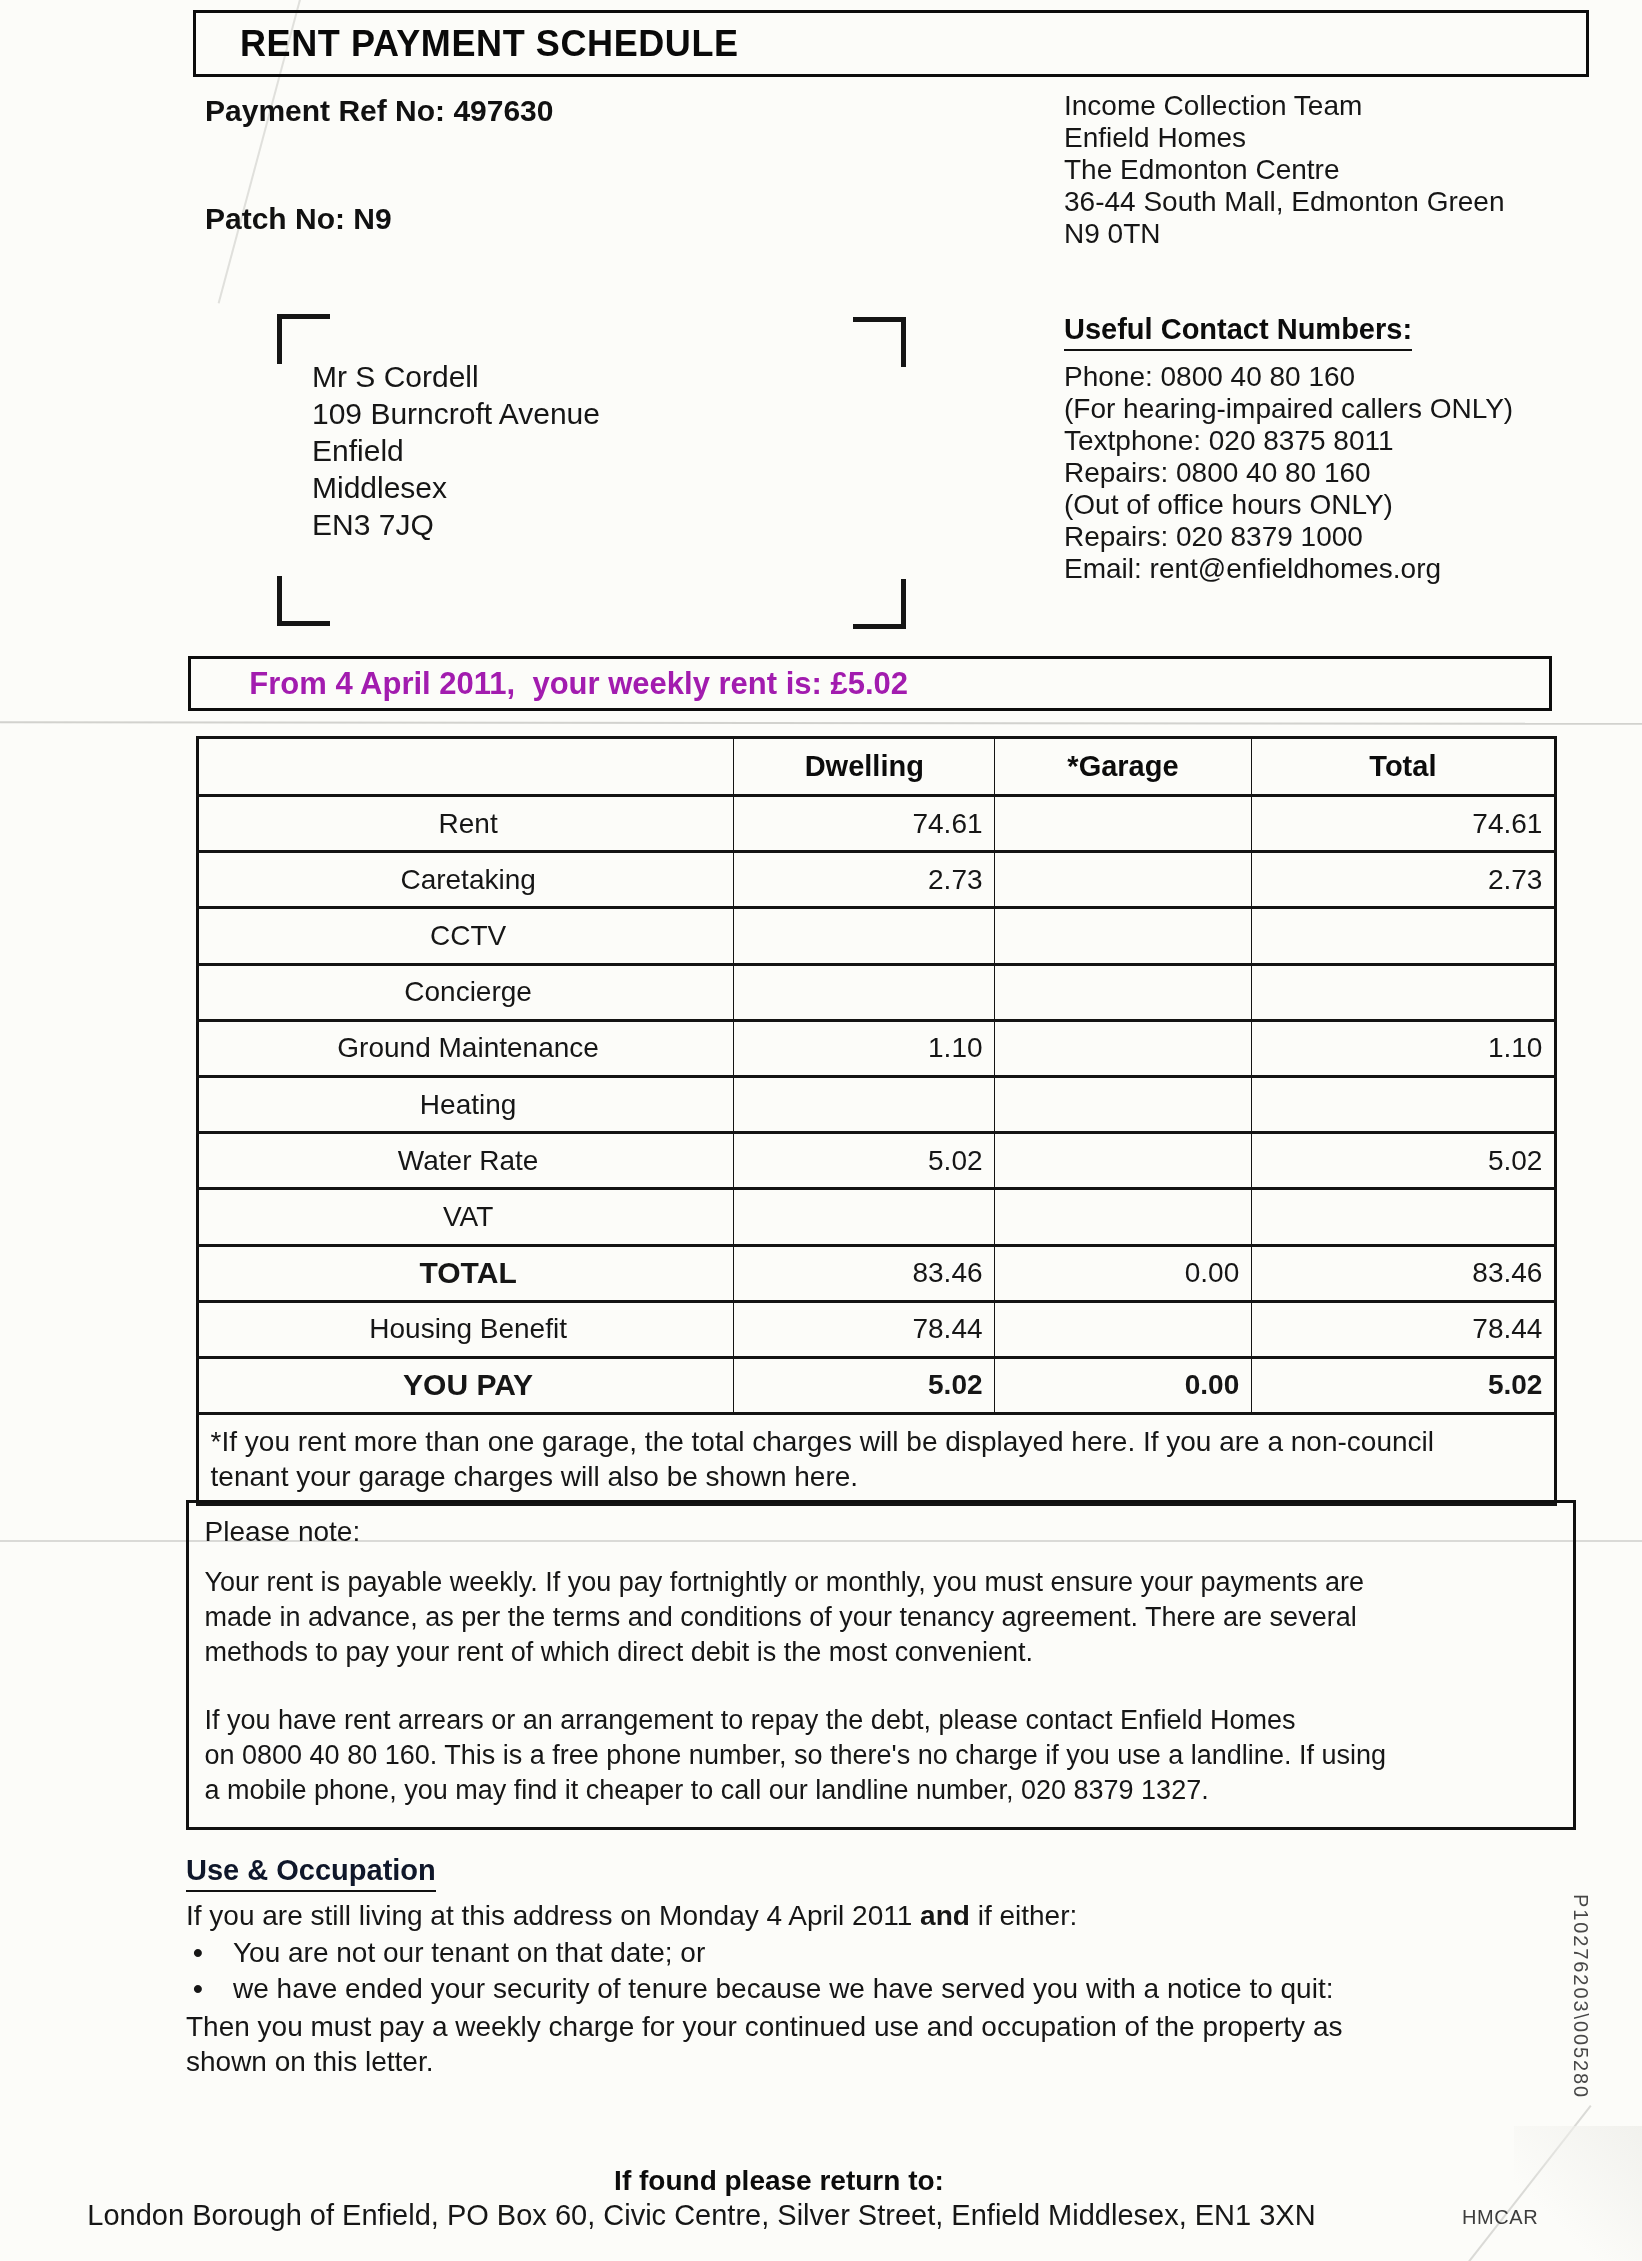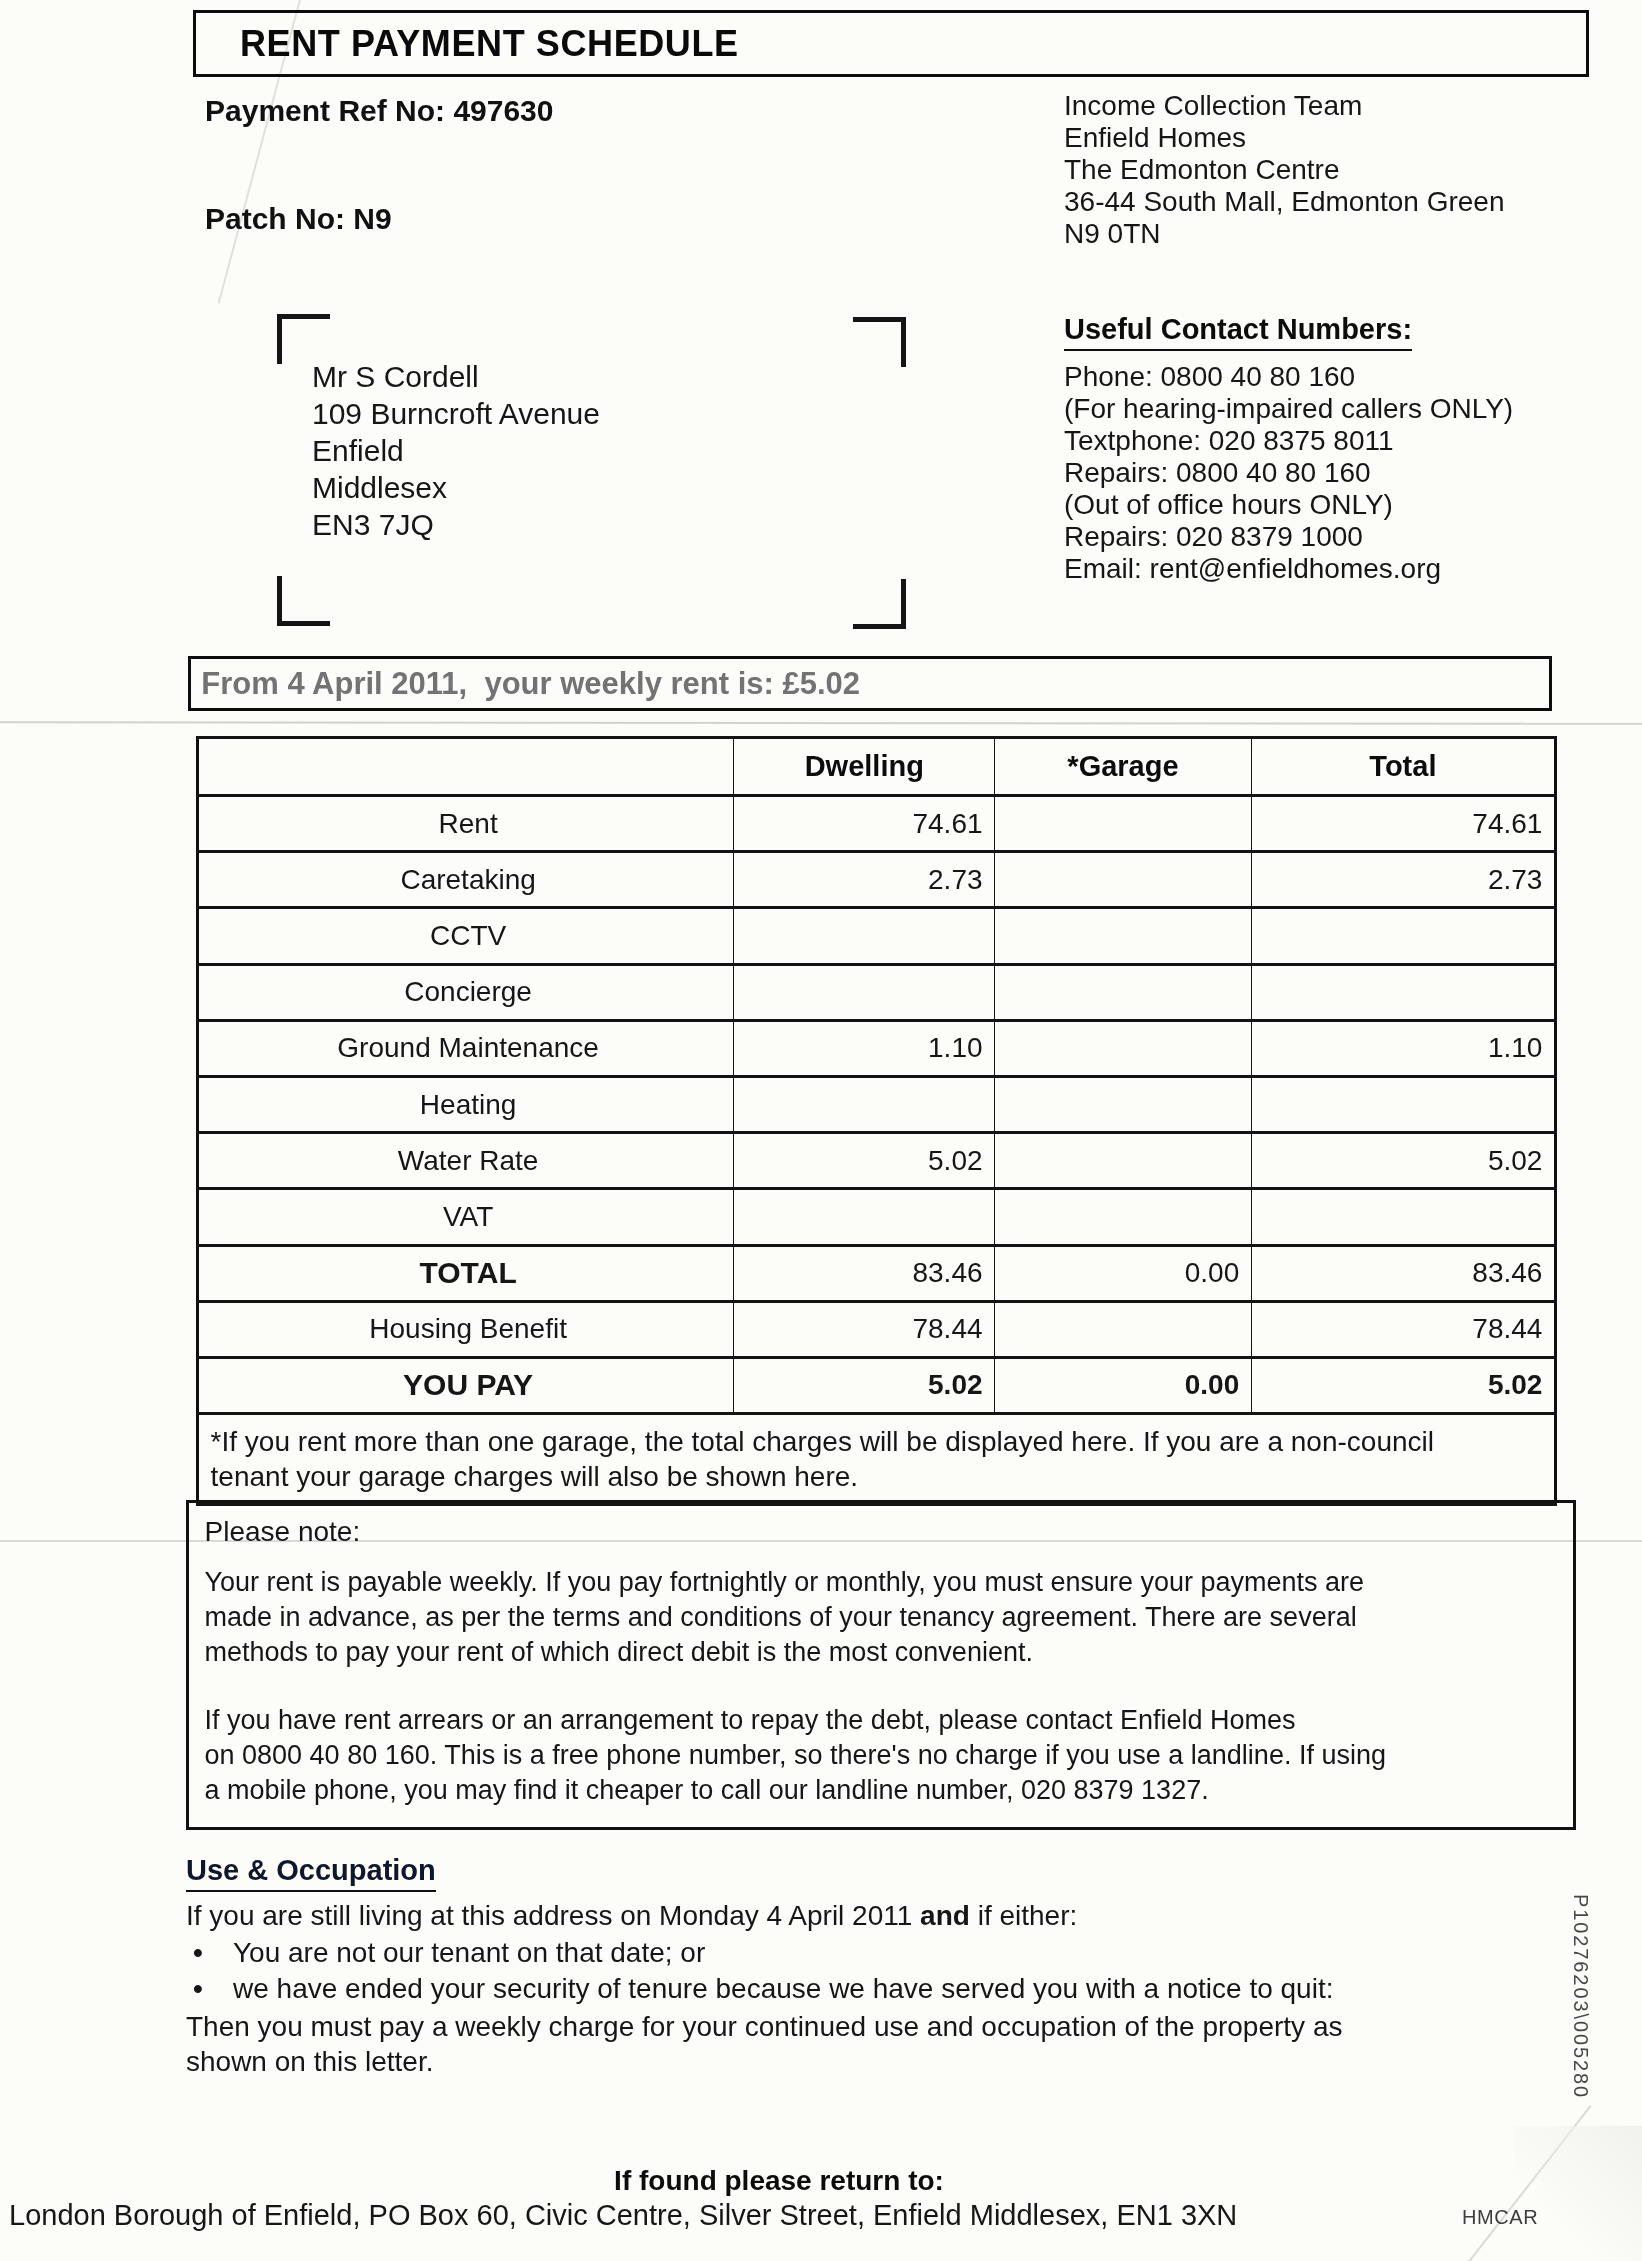--- a/index.html
+++ b/index.html
@@ -26,21 +26,21 @@
 
   
   .bk{position:absolute;width:48px;height:45px;}
   .bk-tl{left:277px;top:314px;border-left:5.8px solid #151515;border-top:5.8px solid #151515;}
   .bk-tr{left:853px;top:317px;border-right:5.8px solid #151515;border-top:5.8px solid #151515;}
   .bk-bl{left:277px;top:576px;border-left:5.8px solid #151515;border-bottom:5.8px solid #151515;}
   .bk-br{left:853px;top:579px;border-right:5.8px solid #151515;border-bottom:5.8px solid #151515;}
   .recipient{left:312px;top:358px;font-size:30px;line-height:37px;}
 
   .banner{left:188px;top:656px;width:1348px;height:49px;border:3.9px solid #0d0d0d;display:flex;align-items:center;padding-left:10.3px;}
-  .banner span{font-size:31px;font-weight:bold;color:#737373;white-space:pre;}
+  .banner span{font-size:31px;font-weight:bold;color:#a21caf;white-space:pre;margin-left:48px;}
 
   
   table.charges{position:absolute;left:196px;top:736px;width:1361px;border-collapse:collapse;border:3.9px solid #101010;}
   table.charges th, table.charges td{border:1.9px solid #141414;border-top-width:3.2px;border-bottom-width:3.2px;}
   table.charges th{height:53px;font-size:29px;font-weight:bold;text-align:center;color:#0c0c0c;}
   td.c-label{font-size:28px;text-align:center;padding:2.6px 5.2px 2.6px 9px;height:48px;}
   td.c-num{font-size:28px;text-align:right;padding:2.6px 11.6px 2.6px 5.2px;height:48px;}
   td.bold{font-weight:bold;}
   td.c-label.bold{font-size:30px;}
   td.footnote{font-size:28px;line-height:35px;padding:9px 11.6px;white-space:pre-line;text-align:left;}
@@ -52,21 +52,21 @@
 
   .uo-heading{left:186px;top:1854px;font-size:29px;font-weight:bold;border-bottom:2.6px solid #111;padding-bottom:3.2px;color:#0f172a;}
   .uo-intro{left:186px;top:1900px;font-size:28px;}
   .bullet{position:absolute;left:193px;display:flex;font-size:28px;}
   .bullet .dot{width:40px;font-weight:bold;}
   .uo-outro{left:186px;top:2009px;width:1288px;font-size:28px;line-height:35px;white-space:pre-line;}
 
   .side-code{left:1569px;top:1894px;writing-mode:vertical-rl;font-size:20px;letter-spacing:1.9px;color:#474747;}
 
   .footer-heading{left:0;top:2165px;width:1558px;text-align:center;font-size:28px;font-weight:bold;color:#0c0c0c;}
-  .footer-address{left:9px;top:2199px;width:1397px;font-size:29px;}
+  .footer-address{left:3px;top:2199px;width:1397px;text-align:center;font-size:29px;}
   .hmcar{left:1462px;top:2206px;font-size:20px;color:#3d3d3d;letter-spacing:0.6px;}
 </style>
 </head>
 <body>
 
 <div class="sheet">
 
   <div class="crease crease-tl"></div>
   <div class="crease crease-h1"></div>
   <div class="crease crease-h2"></div>

